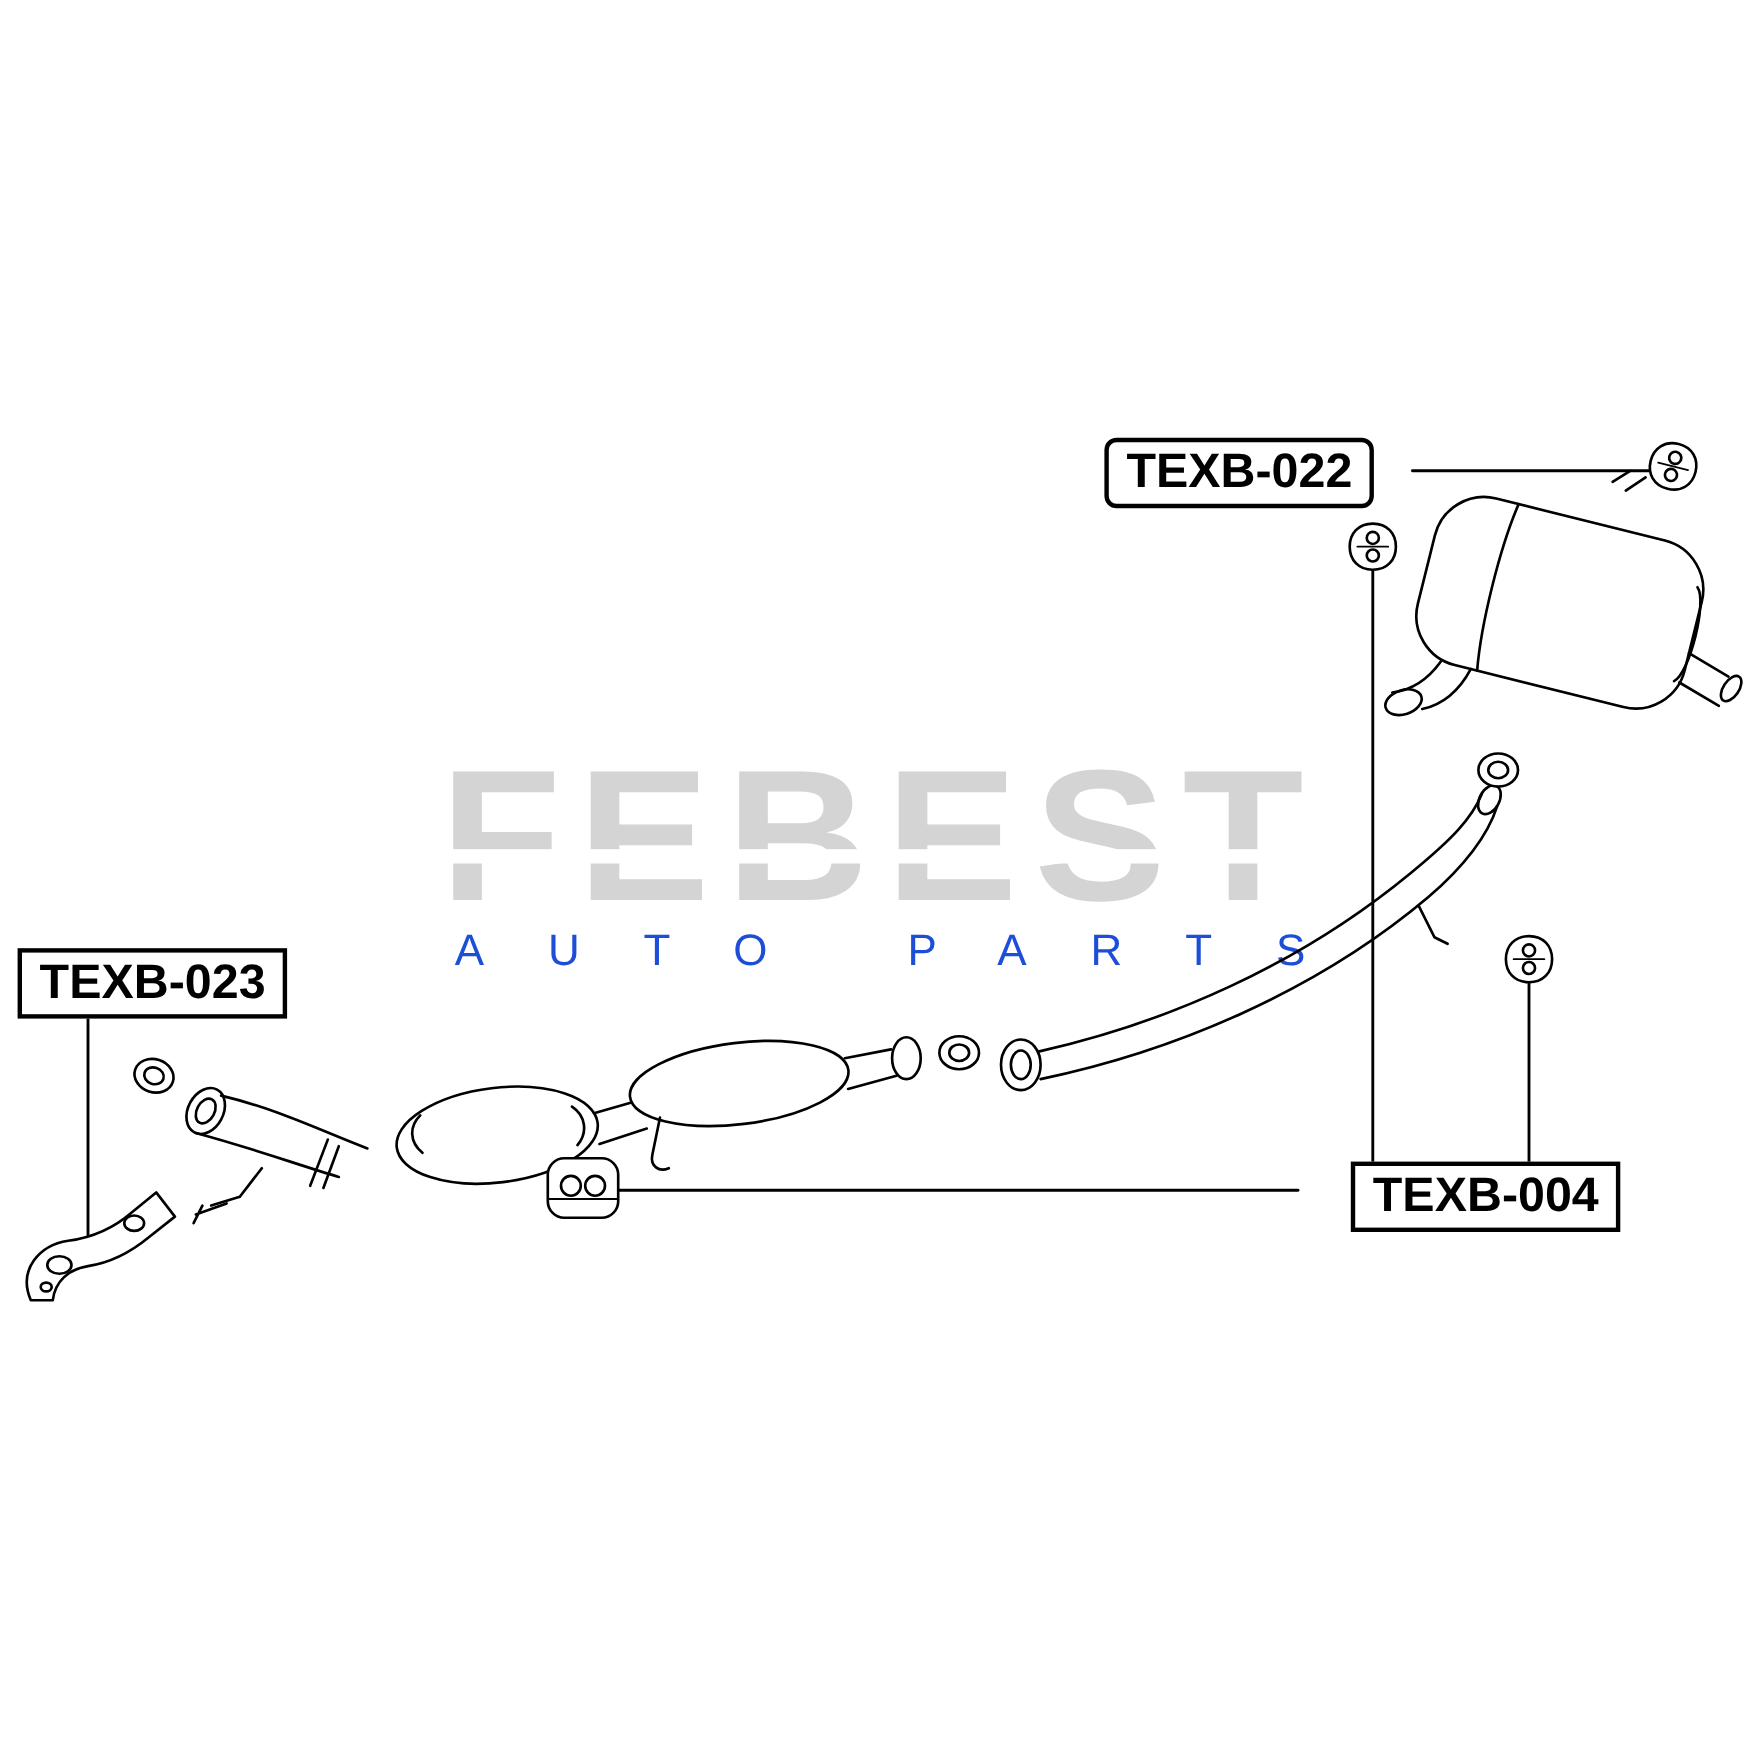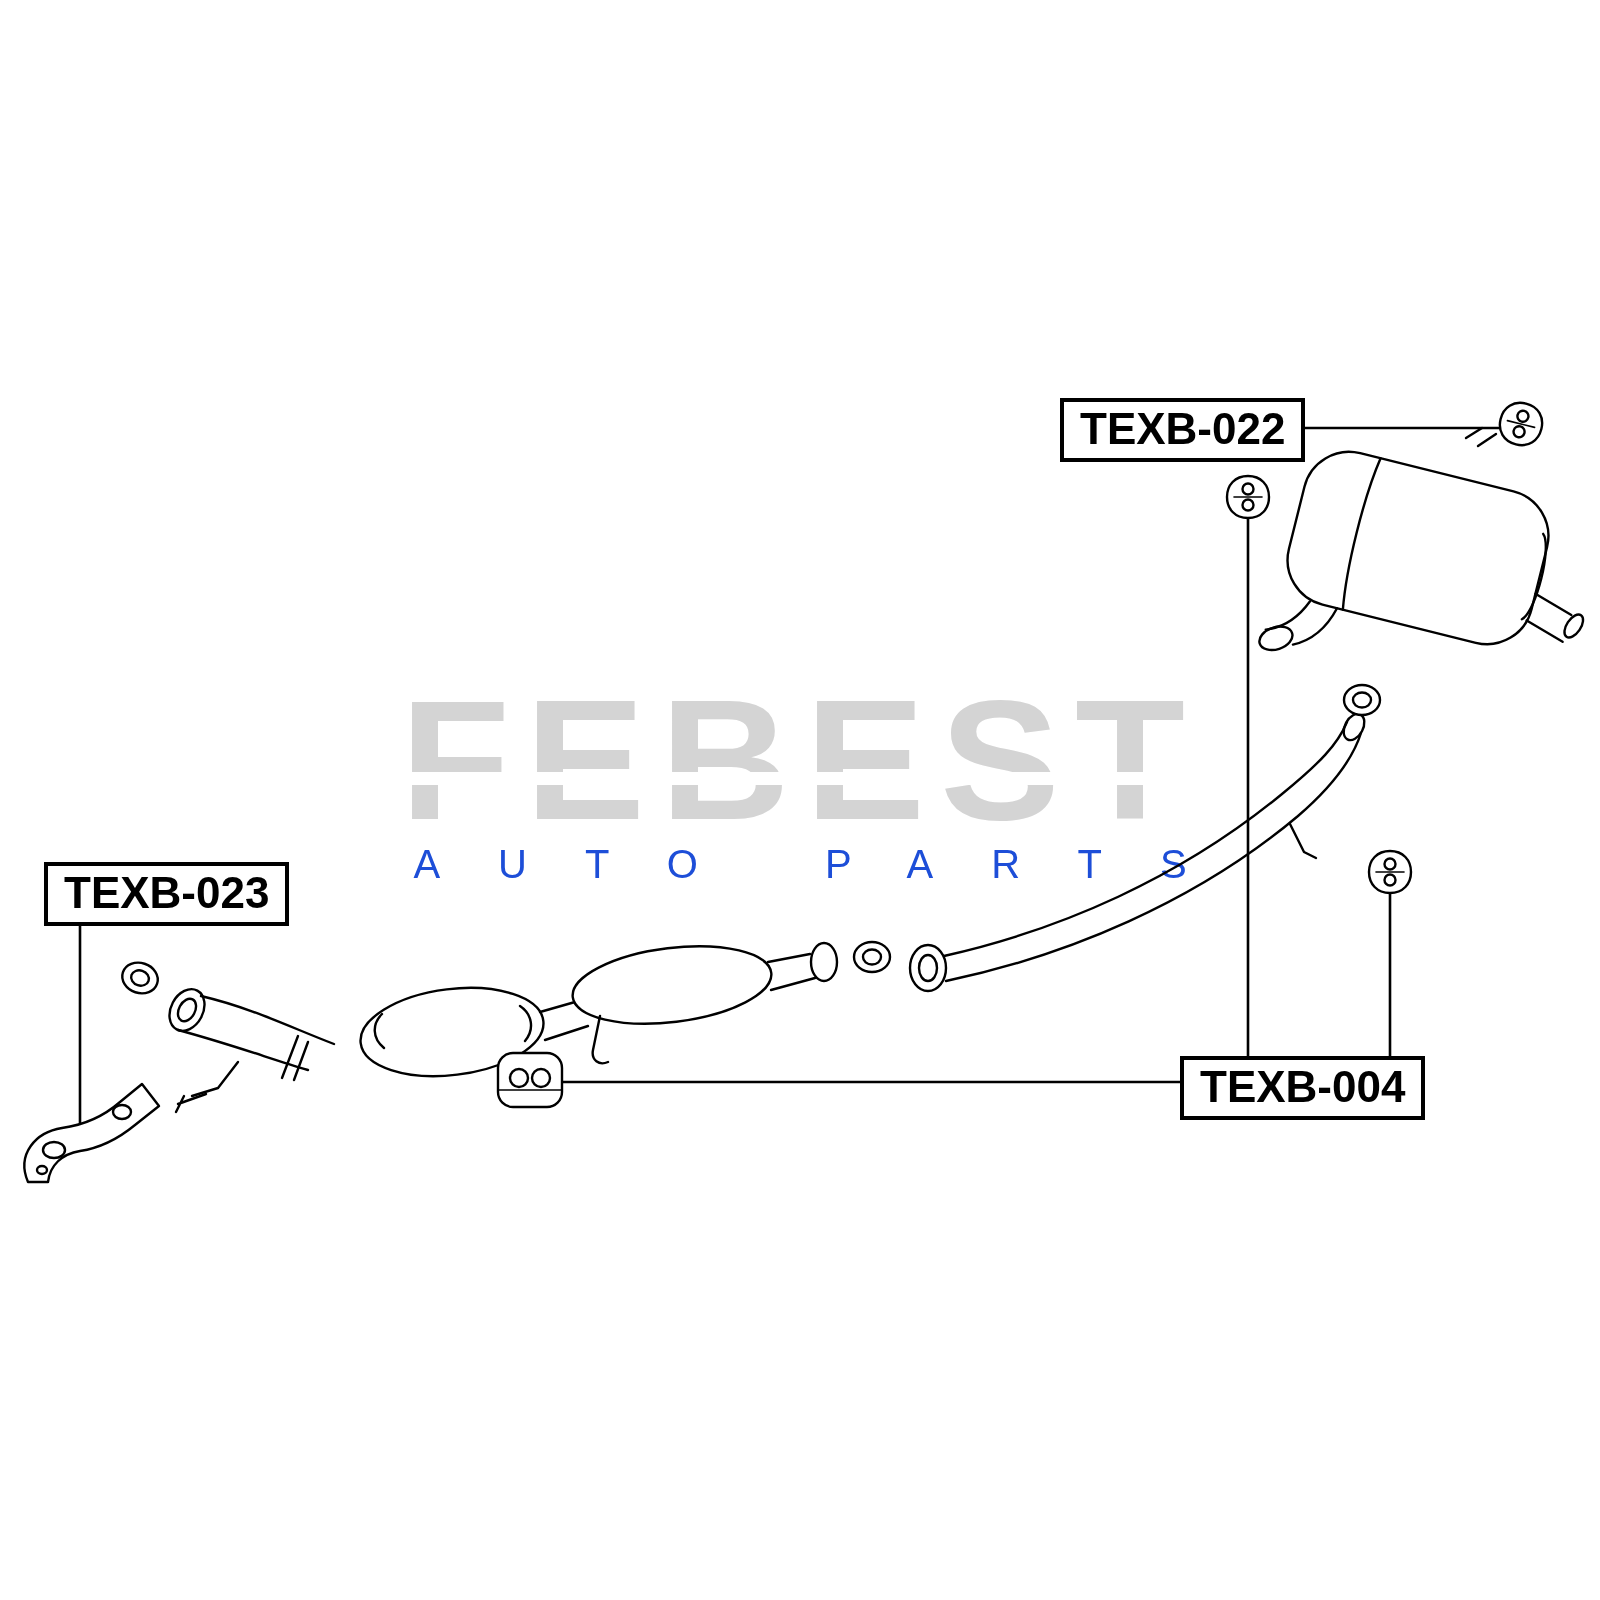--- a/index.html
+++ b/index.html
@@ -52,23 +52,23 @@
     border:4px solid #000000;
     background:#ffffff;
     padding:4px 16px 6px 16px;
     font-size:44px;
     font-weight:bold;
     color:#000000;
     line-height:1.05;
     white-space:nowrap;
     z-index:3;
   }
-  .lbl-022{left:1060px; top:398px;}
-  .lbl-023{left:44px;  top:862px;text-align:center;}
-  .lbl-004{left:1180px; top:1056px;}
+  .lbl-022{left:1004px; top:398px;border-radius:11px;}
+  .lbl-023{left:16px;  top:862px;text-align:center;}
+  .lbl-004{left:1228px; top:1056px;}
 </style>
 </head>
 <body>
 
 <div class="canvas">
 
   <div class="wm-brand">FEBEST</div>
   <div class="wm-stripe"></div>
   <div class="wm-sub">AUTO PARTS</div>
 

